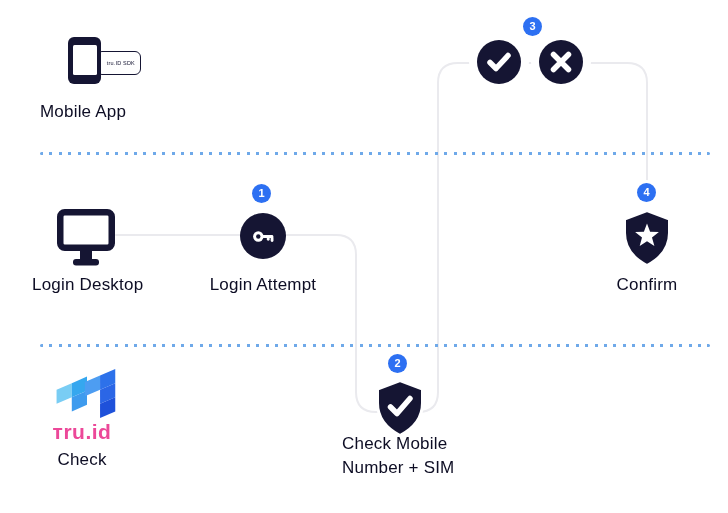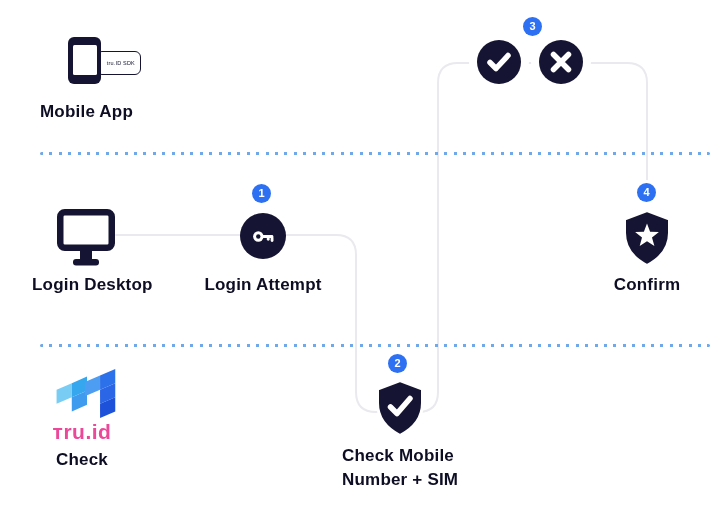--- a/index.html
+++ b/index.html
@@ -11,21 +11,21 @@
   
   #flow-svg{position:absolute;left:0;top:0;z-index:1;}
   
   .lane-divider{
     position:absolute;left:40px;width:670px;height:3px;z-index:2;
     background-image:repeating-linear-gradient(to right,#6fa9e9 0 3px,transparent 3px 9.4px);
     border-radius:2px;
   }
   
   .node-label{
-    position:absolute;font-size:17px;font-weight:700;letter-spacing:.2px;
+    position:absolute;font-size:17px;font-weight:400;letter-spacing:.2px;
     color:#0d0d24;z-index:4;line-height:24px;
   }
   .center{text-align:center;}
   
   .step-badge{
     position:absolute;width:19px;height:19px;border-radius:50%;
     background:#2d70f2;color:#fff;font-size:11px;font-weight:700;
     line-height:19px;text-align:center;z-index:5;box-shadow:0 0 0 3px #fff;
   }
   
@@ -113,21 +113,21 @@
     <path d="M26 1.5 L48.5 10 L48.5 24 C48.5 38.5 39.5 49.5 26 56.5 C12.5 49.5 3.5 38.5 3.5 24 L3.5 10 Z" fill="#151533" stroke="#fff" stroke-width="3"></path>
     <polygon points="26,14.5 29.1,22.7 37.9,23.1 31.0,28.6 33.4,37.1 26,32.3 18.7,37.1 21.0,28.6 14.1,23.1 22.9,22.7" fill="#fff"></polygon>
   </svg>
   <div class="node-label center" style="left:597px;top:273px;width:100px">Confirm</div>
 
   <div class="step-badge" style="left:388px;top:354px">2</div>
   <svg class="shield-svg" style="left:374px;top:379px" width="52" height="58" viewBox="0 0 52 58">
     <path d="M26 1.5 L48.5 10 L48.5 24 C48.5 38.5 39.5 49.5 26 56.5 C12.5 49.5 3.5 38.5 3.5 24 L3.5 10 Z" fill="#151533" stroke="#fff" stroke-width="3"></path>
     <path d="M16.5 28 L23 34.5 L36 19.5" fill="none" stroke="#fff" stroke-width="5.5" stroke-linecap="round" stroke-linejoin="round"></path>
   </svg>
-  <div class="node-label" style="left:342px;top:444px">
+  <div class="node-label" style="left:342px;top:432px">
     <div>Check Mobile</div>
     <div>Number + SIM</div>
   </div>
 
   <svg id="logo-mark" width="62" height="50" viewBox="0 0 56 46">
     <polygon points="0,19 14,13 14,26 0,32" fill="#79cdf4"></polygon>
     <polygon points="14,13 28,7 28,20 14,26" fill="#35a7ef"></polygon>
     <polygon points="14,26 28,20 28,33 14,39" fill="#3e9bee"></polygon>
     <polygon points="26,12 40,6 40,19 26,25" fill="#4d9df2"></polygon>
     <polygon points="40,6 54,0 54,13 40,19" fill="#2d71ea"></polygon>

